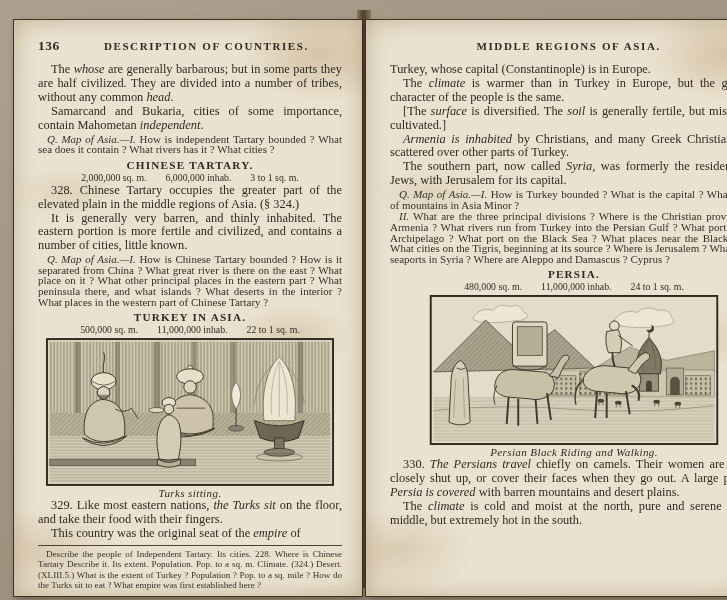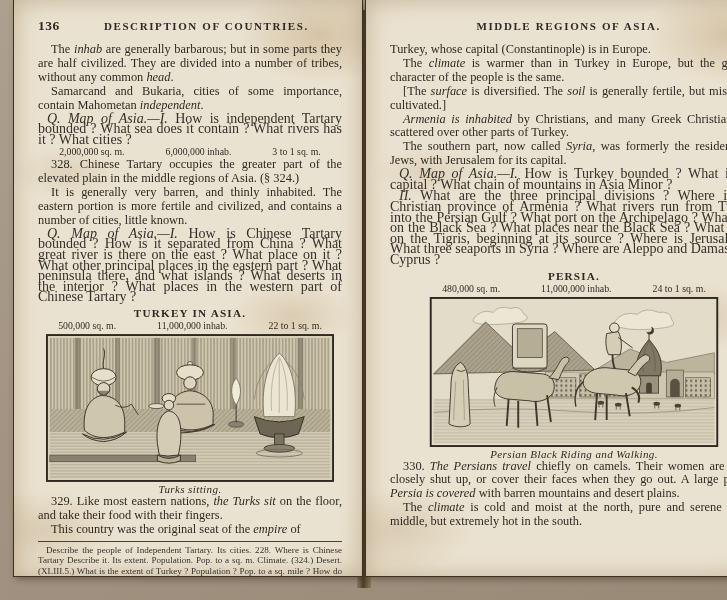--- a/index.html
+++ b/index.html
@@ -1,62 +1,63 @@
 <!DOCTYPE html>
 <html><head>
 <meta charset="utf-8">
 <style>
   html,body{margin:0;padding:0;}
   body{background:#8f8272;font-family:"Liberation Serif","DejaVu Serif",serif;}
   .scene{position:relative;width:727px;height:600px;overflow:hidden;
     background:linear-gradient(150deg,#ada08e 0%,#a29382 45%,#998a78 100%);}
   .gutter{position:absolute;left:357px;top:10px;width:14px;height:578px;
     background:linear-gradient(90deg,#8a7a64 0%,#4f3f2b 45%,#5a4932 55%,#8a7a64 100%);}
-  .page{position:absolute;top:0;height:576px;box-sizing:border-box;
+  .page{position:absolute;top:20px;height:576px;box-sizing:border-box;
     background:
       radial-gradient(ellipse 120px 70px at 88% 6%, rgba(153,103,38,.25), transparent 70%),
       radial-gradient(ellipse 90px 50px at 80% 55%, rgba(150,100,40,.18), transparent 70%),
       radial-gradient(ellipse 110px 60px at 8% 92%, rgba(140,95,35,.16), transparent 70%),
       radial-gradient(ellipse 80px 40px at 15% 30%, rgba(140,95,35,.12), transparent 70%),
       radial-gradient(ellipse 115% 105% at 50% 48%, #eae2d0 55%, #dccdb2 88%, #cbb99a 100%);
     box-shadow: 0 0 0 1px #3e3323, inset 0 0 22px rgba(110,75,30,.30), 2px 3px 7px rgba(45,28,10,.45);
     padding:18px 20px 0 24px;overflow:hidden;color:#2f2a22;}
   .page.left{left:14px;width:348px;}
   .page.right{left:366px;width:412px;}
   .pagehead{display:flex;align-items:baseline;margin-bottom:9px;}
   .pagenum{font-weight:bold;font-size:13.5px;letter-spacing:.5px;}
   .runhead{flex:1;text-align:center;font-weight:bold;font-size:11px;letter-spacing:1.6px;margin-left:11px;}
   p.body{margin:0;font-size:12.4px;line-height:13.9px;text-align:justify;text-indent:13px;}
-  .qblock{margin:1px 0 0 0;font-size:14px;line-height:10.6px;text-align:justify;text-indent:9px;color:#34302a;}
+  .qblock{margin:1px 0 0 0;font-size:11px;line-height:10.6px;text-align:justify;text-indent:9px;color:#34302a;}
   .secheading{margin:4px 0 0 0;text-align:center;font-weight:bold;font-size:11.2px;letter-spacing:1.2px;}
-  .stats{display:flex;justify-content:center;gap:41px;font-size:9.8px;margin:1px 0 1px 0;}
+  .stats{display:flex;justify-content:center;gap:19px;font-size:9.8px;margin:1px 0 1px 0;}
   .figure{margin:3px auto 0;text-align:center;}
   .figure svg{display:block;margin:0 auto;}
   .caption{font-style:italic;font-size:11px;margin-top:1px;text-align:center;letter-spacing:.4px;}
   .footnote{margin-top:4px;}
   .footnote .rule{border-top:1px solid #4a4234;margin:0 0 3px 0;}
   .footnote .fntext{font-size:9.1px;line-height:10.4px;text-align:justify;text-indent:8px;color:#36322b;}
   i{font-style:italic;}
 </style>
 </head>
 <body>
 
 <div class="scene">
   <div class="gutter"></div>
 
   <div class="page left">
     <div class="pagehead">
       <span class="pagenum">136</span>
       <span class="runhead">DESCRIPTION OF COUNTRIES.</span>
     </div>
 
-    <p class="body">The <i>inhab</i> are generally barbarous; but in some parts they are half civilized. They are divided into a number of tribes, without any common <i>head</i>.</p>
+    <p class="body">The <i>whose</i> are generally barbarous; but in some parts they are half civilized. They are divided into a number of tribes, without any common <i>head</i>.</p>
     <p class="body">Samarcand and Bukaria, cities of some importance, contain Mahometan <i>independent</i>.</p>
     <p class="qblock"><i>Q. Map of Asia.—I.</i> How is independent Tartary bounded ? What sea does it contain ? What rivers has it ? What cities ?</p>
 
+    <h3 class="secheading">CHINESE TARTARY.</h3>
     <div class="stats">
       <span>2,000,000 sq. m.</span>
       <span>6,000,000 inhab.</span>
       <span>3 to 1 sq. m.</span>
     </div>
 
     <p class="body">328. Chinese Tartary occupies the greater part of the elevated plain in the middle regions of Asia. (§ 324.)</p>
     <p class="body">It is generally very barren, and thinly inhabited. The eastern portion is more fertile and civilized, and contains a number of cities, little known.</p>
     <p class="qblock"><i>Q. Map of Asia.—I.</i> How is Chinese Tartary bounded ? How is it separated from China ? What great river is there on the east ? What place on it ? What other principal places in the eastern part ? What peninsula there, and what islands ? What deserts in the interior ? What places in the western part of Chinese Tartary ?</p>
 

